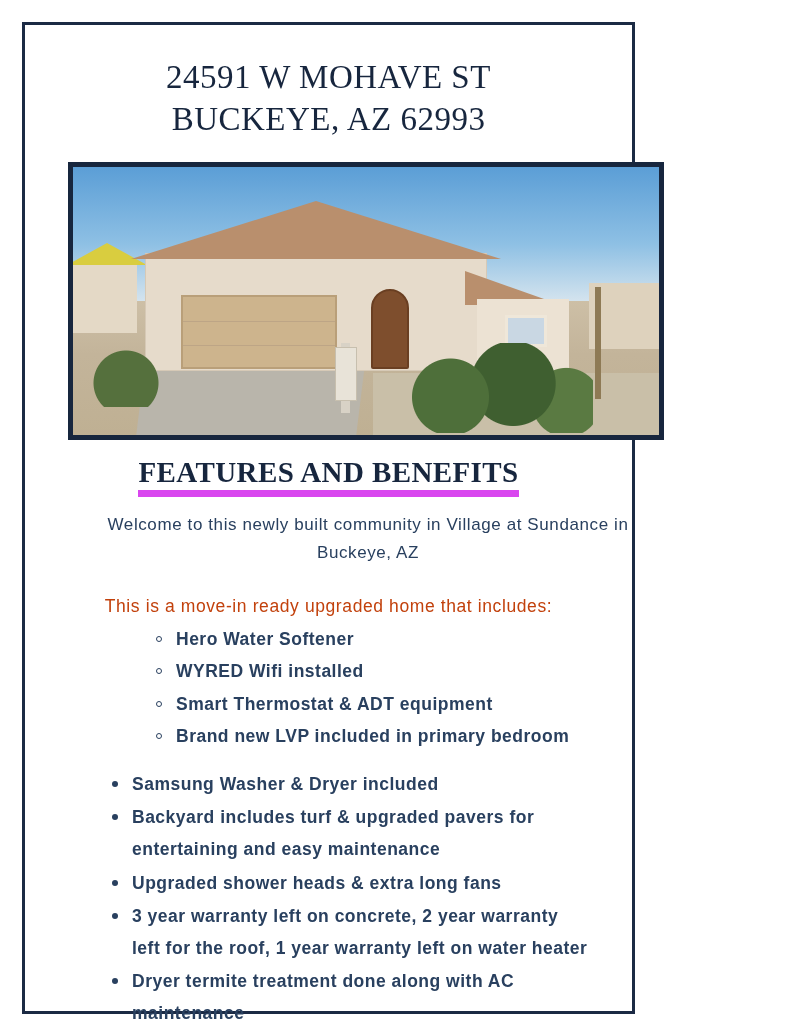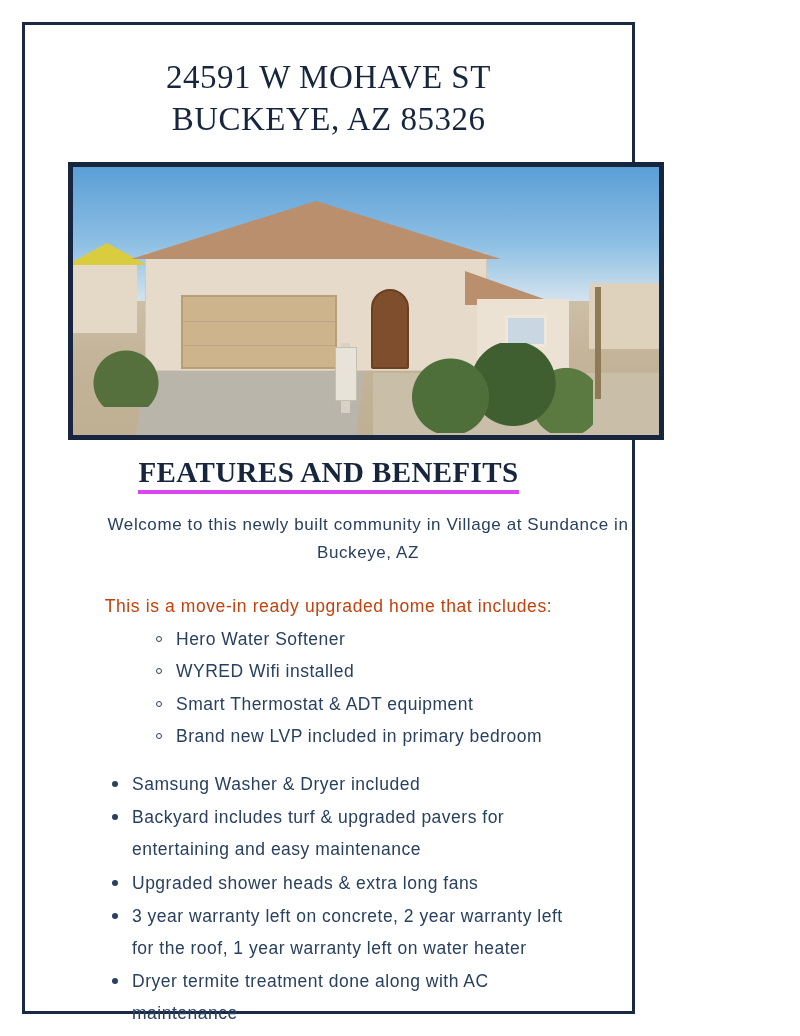--- a/index.html
+++ b/index.html
@@ -237,21 +237,21 @@
 
   .section-title {
     text-align: center;
     font-family: "Liberation Serif", serif;
     font-size: 29px;
     color: #17263e;
     margin: 16px 0 0 0;
     letter-spacing: 0.4px;
   }
   .section-title span {
-    border-bottom: 4px solid #d946ef;
+    border-bottom: 7px solid #d946ef;
     padding-bottom: 2px;
   }
   .intro {
     text-align: center;
     font-size: 17px;
     line-height: 1.6;
     letter-spacing: 0.6px;
     color: #29405f;
     margin: 22px auto 0 auto;
     width: 600px;
@@ -260,20 +260,21 @@
     text-align: center;
     font-size: 17.5px;
     letter-spacing: 0.6px;
     color: #c2410c;
     margin: 30px 0 0 0;
   }
   ul.inner, ul.outer {
     margin: 0;
     padding: 0;
     list-style: none;
+    font-weight: bold;
   }
   ul.inner {
     margin: 6px 0 0 0;
     padding-left: 86px;
   }
   ul.inner li {
     position: relative;
     font-size: 17.5px;
     letter-spacing: 0.5px;
     color: #29405f;
@@ -318,21 +319,21 @@
 </head>
 <body>
 
 <div class="page">
   <div class="border-frame"></div>
 
   <div class="content">
 
     <h1 class="address">
       <span class="line">24591 W MOHAVE ST</span>
-      <span class="line">BUCKEYE, AZ 85326</span>
+      <span class="line">BUCKEYE, AZ 62993</span>
     </h1>
 
     <div class="photo-wrap">
       <div class="sky"></div>
       <div class="ground"></div>
       <div class="gravel"></div>
       <div class="driveway"></div>
       <div class="neighbor-left"></div>
       <div class="neighbor-right"></div>
       <div class="house-body"></div>

